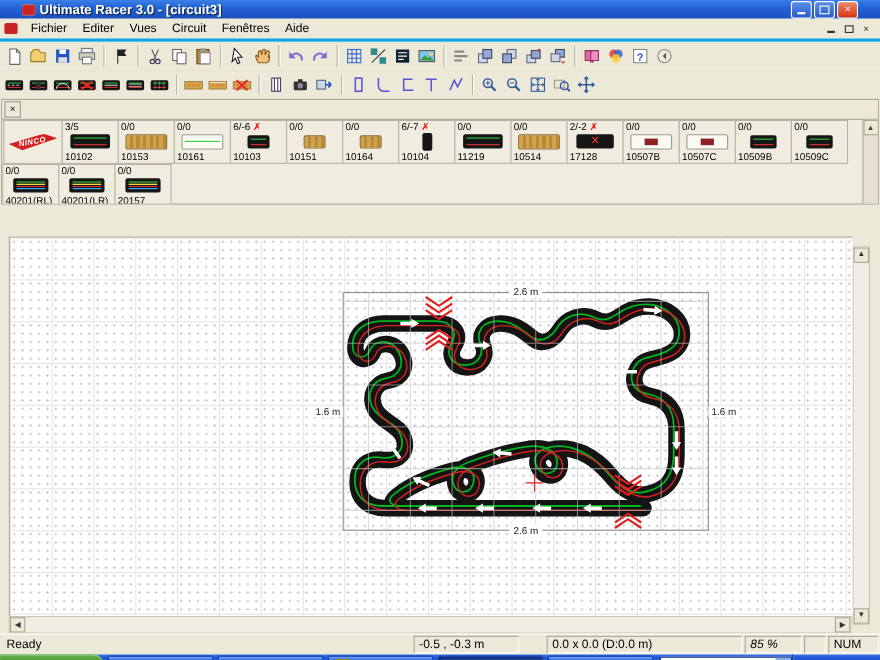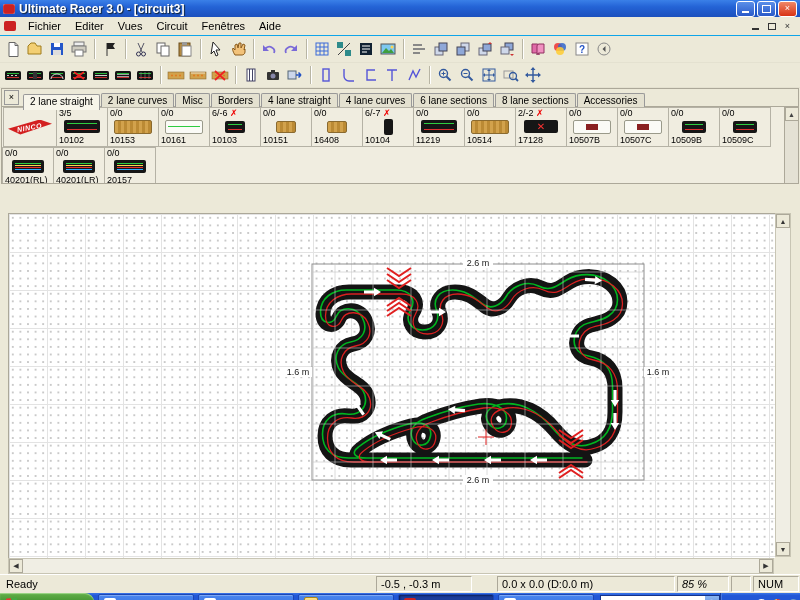--- a/index.html
+++ b/index.html
@@ -1,30 +1,30 @@
 <!DOCTYPE html>
 <html><head>
 <meta charset="utf-8">
 <style>
   html,body{margin:0;padding:0;}
   body{width:800px;height:600px;overflow:hidden;font-family:"Liberation Sans","DejaVu Sans",sans-serif;font-size:11px;color:#000;background:#ece9d8;}
   .app{width:800px;height:600px;display:flex;flex-direction:column;}
 
   
-  .titlebar{height:17px;background:linear-gradient(180deg,#3a80e8 0%,#2463d6 40%,#1b50bd 100%);display:flex;align-items:center;padding:0 3px;flex:0 0 auto;}
+  .titlebar{height:17px;background:linear-gradient(180deg,#3a80e8 0%,#2463d6 40%,#1b50bd 100%);display:flex;align-items:center;padding:0 20px;flex:0 0 auto;}
   .appicon{width:12px;height:10px;background:#c22;border-radius:2px;margin-right:4px;box-shadow:inset 0 0 1px #fff;}
   .titletext{color:#fff;font-weight:bold;font-size:12px;text-shadow:1px 1px 1px #123;flex:1;white-space:nowrap;overflow:hidden;}
   .winbtns{display:flex;gap:2px;}
   .wbtn{width:17px;height:14px;border-radius:3px;border:1px solid #fff;display:flex;align-items:center;justify-content:center;color:#fff;font-size:9px;line-height:1;background:linear-gradient(180deg,#5a8fe8,#2a5ac8);}
   .wbtn.close{background:linear-gradient(180deg,#ef8868,#d83214);}
   .minbar{width:7px;height:2px;background:#fff;margin-top:6px;}
   .restbox{width:7px;height:6px;border:1px solid #fff;}
 
   
-  .menubar{height:18px;background:#ece9d8;display:flex;align-items:center;padding:0 2px;border-bottom:1px solid #0ea5e9;flex:0 0 auto;}
+  .menubar{height:18px;background:#ece9d8;display:flex;align-items:center;padding:0 2px;border-bottom:3px solid #0ea5e9;flex:0 0 auto;}
   .mdiicon{width:12px;height:10px;background:#c22;border-radius:2px;margin:0 5px 0 2px;}
   .menu-item{padding:1px 7px;cursor:default;}
   .mdi-controls{margin-left:auto;display:flex;gap:3px;align-items:center;padding-right:4px;color:#444;}
   .mbtn{width:13px;height:12px;display:flex;align-items:center;justify-content:center;font-size:9px;color:#333;}
   .mbtn .minbar{background:#333;}
   .mbtn .restbox{border-color:#333;width:6px;height:5px;}
 
   
   .toolbar{background:#ece9d8;display:flex;align-items:center;padding:1px 2px;flex:0 0 auto;border-bottom:1px solid #e4e1d0;}
   .toolbar.row1{height:24px;}
@@ -67,21 +67,21 @@
   .sw-tan,.sw-tan-sm{background:repeating-linear-gradient(90deg,#d2a24c 0 3px,#bb8a34 3px 6px);border:1px solid #8a6a2f;}
   .sw-tan{width:36px;height:12px;}
   .sw-tan-sm{width:18px;height:10px;}
   .sw-light,.sw-light-mid{width:36px;height:12px;background:#fbfbf6;border:1px solid #9a9a8a;}
   .sw-light::before{content:"";position:absolute;left:2px;right:2px;top:5px;height:1px;background:#2ecc40;}
   .sw-light-mid::before{content:"";position:absolute;left:12px;right:12px;top:3px;bottom:3px;background:#8a2020;}
   .sw-dark-x::after{content:"\2715";position:absolute;left:0;right:0;top:0;bottom:0;color:#f33;font-size:10px;font-weight:bold;display:flex;align-items:center;justify-content:center;}
 
   
   .gap{flex:0 0 29px;}
-  .canvas-wrap{flex:0 0 360px;display:flex;padding-left:8px;}
+  .canvas-wrap{flex:0 0 360px;display:flex;padding-left:8px;align-items:center;}
   .canvas-col{display:flex;flex-direction:column;}
   .canvas{width:766px;height:344px;position:relative;border-top:1px solid #aca899;border-left:1px solid #aca899;
     background:
       linear-gradient(#e3e3e3 1px,transparent 1px) 0 0/38px 38px,
       linear-gradient(90deg,#e3e3e3 1px,transparent 1px) 0 0/38px 38px,
       radial-gradient(circle,#c9c9c9 0.9px,transparent 1.2px) 0 0/7.6px 7.6px,
       #fff;}
   .canvas svg{position:absolute;left:0;top:0;}
   .hscroll{width:766px;height:16px;background:#f0eee4;border:1px solid #c8c5b4;display:flex;justify-content:space-between;align-items:center;box-sizing:border-box;}
   .vscroll{width:16px;height:344px;background:#f0eee4;border:1px solid #c8c5b4;display:flex;flex-direction:column;justify-content:space-between;align-items:center;box-sizing:border-box;}
@@ -599,21 +599,20 @@
               <path d="M8 0l-2.5 3h5zM8 16l-2.5-3h5zM0 8l3-2.5v5zM16 8l-3-2.5v5z" fill="#335a9e"></path>
             </svg>
           </span>
         </span>
       </span>
     </div>
 
   <div class="palette">
     <div class="pal-tabsrow">
       <div class="pal-close">×</div>
-      <span id="pal-tabs"><span class="tab active">2 lane straight</span><span class="tab">2 lane curves</span><span class="tab">Misc</span><span class="tab">Borders</span><span class="tab">4 lane straight</span><span class="tab">4 lane curves</span><span class="tab">6 lane sections</span><span class="tab">8 lane sections</span><span class="tab">Accessories</span></span>
     </div>
     <div class="pal-body" id="pal-body">
         <div class="pal-logo-cell">
           <div class="ninco">
             <span>NINCO</span>
           </div>
         </div>
         <div class="pal-item">
           <div class="pal-count"><span>3/5</span></div>
           <div class="pal-swatch">
@@ -647,21 +646,21 @@
           <div class="pal-swatch">
             <div class="sw sw-tan-sm"></div>
           </div>
           <div class="pal-part">10151</div>
         </div>
         <div class="pal-item">
           <div class="pal-count"><span>0/0</span></div>
           <div class="pal-swatch">
             <div class="sw sw-tan-sm"></div>
           </div>
-          <div class="pal-part">16408</div>
+          <div class="pal-part">10164</div>
         </div>
         <div class="pal-item">
           <div class="pal-count"><span>6/-7</span> <span class="warn">✗</span></div>
           <div class="pal-swatch">
             <div class="sw sw-dark-tiny"></div>
           </div>
           <div class="pal-part">10104</div>
         </div>
         <div class="pal-item">
           <div class="pal-count"><span>0/0</span></div>

